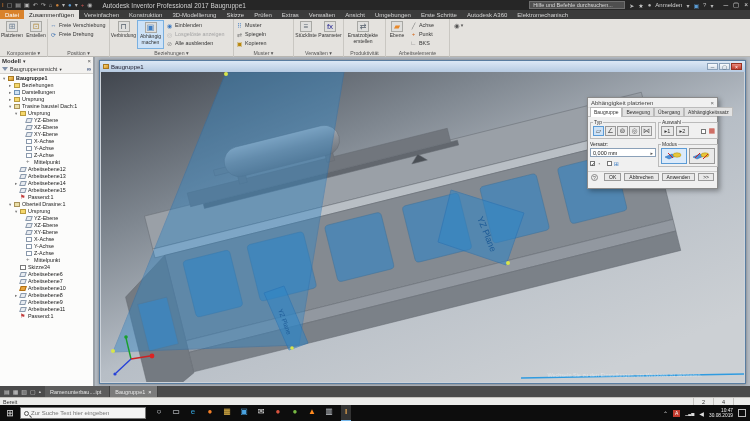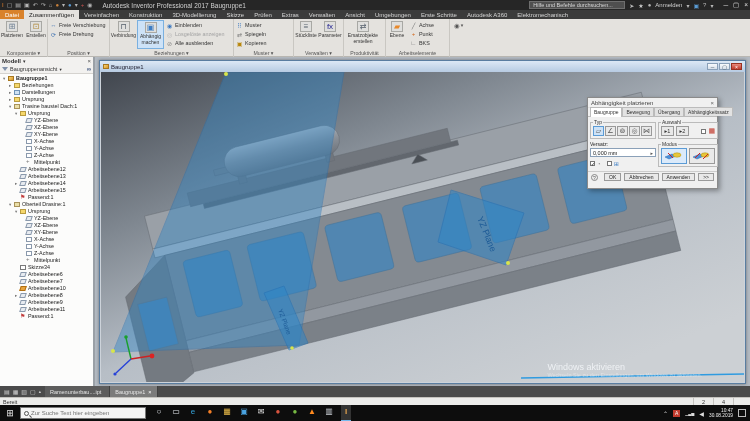--- a/index.html
+++ b/index.html
@@ -664,21 +664,20 @@
               <line x1="30" y1="287" x2="25" y2="266" stroke="#18a02c"></line>
               <circle cx="25" cy="265" r="1.8" fill="#18a02c" stroke="none"></circle>
               <line x1="30" y1="287" x2="49" y2="284" stroke="#cc2222"></line>
               <circle cx="51" cy="284" r="2.4" fill="#dd2222" stroke="none"></circle>
               <line x1="30" y1="287" x2="15" y2="301" stroke="#2742d8"></line>
               <circle cx="14" cy="302" r="1.6" fill="#2742d8" stroke="none"></circle>
             </g>
           </svg>
 
           <div class="watermark">
-            <div class="wm1">Windows aktivieren</div>
             <div class="wm2">Wechseln Sie zu den Einstellungen, um Windows zu aktivieren.</div>
           </div>
 
           <div class="dialog">
             <div class="dlg-title">
               <span>Abhängigkeit platzieren</span>
               <span class="dlg-x">×</span>
             </div>
             <div class="dlg-tabs">
 

